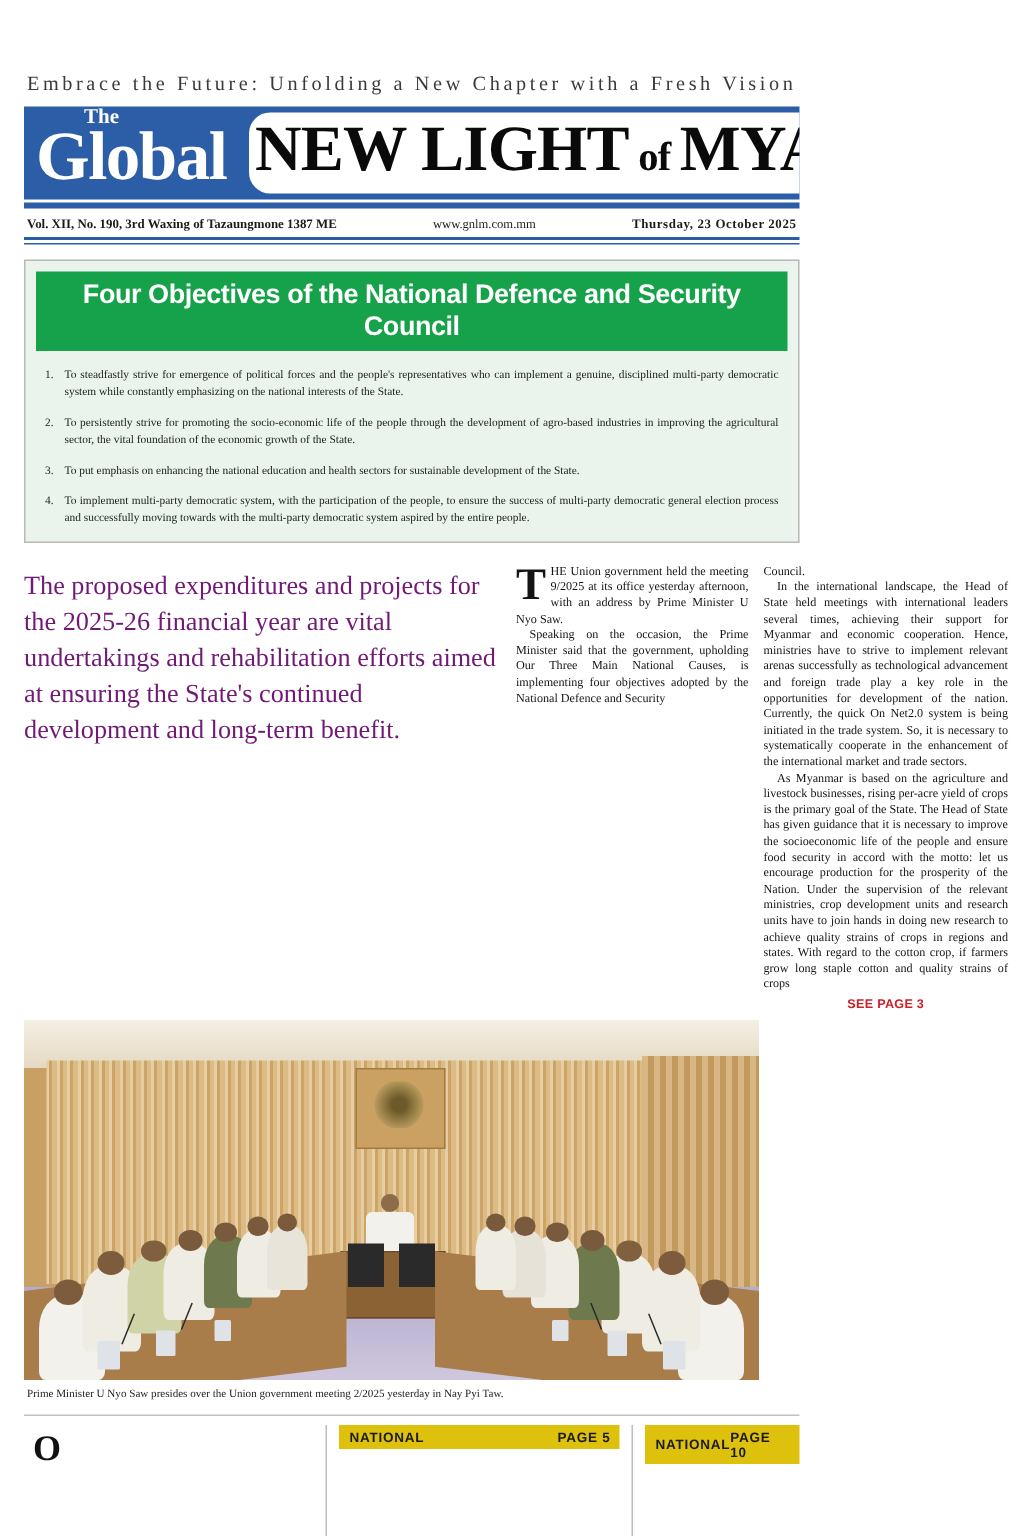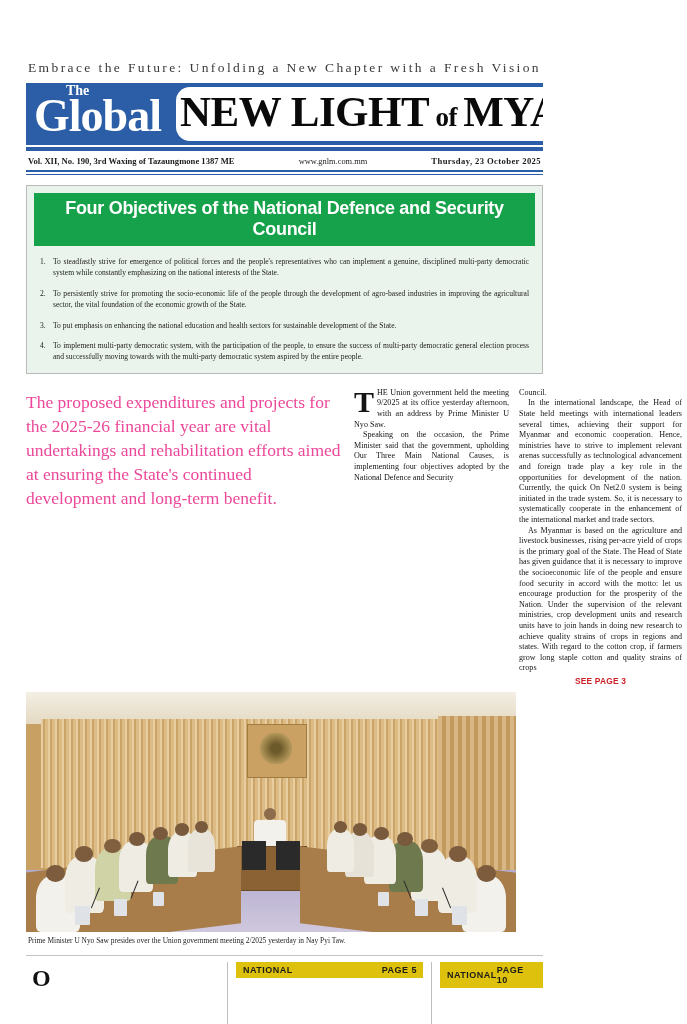--- a/index.html
+++ b/index.html
@@ -6,23 +6,22 @@
   body{
     width:687px;height:1024px;
     background:#ffffff;
     font-family:"Liberation Serif", serif;
     color:#111;
     overflow:hidden;
   }
   .page{
     width:549px;height:1024px;
     box-sizing:border-box;
-    padding:16px 16px;
+    padding:4px 16px;
     position:relative;
-    margin-left:10px;
   }
 
   
   .tagline{
     text-align:center;
     font-family:"Liberation Serif", serif;
     font-size:13.5px;
     letter-spacing:2.4px;
     color:#3a3a3a;
     padding-top:44px;
@@ -161,21 +160,21 @@
     align-items:flex-start;
   }
   .col-lead{flex:0 0 318px;}
   .col-b{flex:0 0 155px;}
   .col-c{flex:0 0 163px;}
 
   .lead{
     font-family:"Liberation Serif", serif;
     font-size:17.5px;
     line-height:24px;
-    color:#ec4899;
+    color:#701a75;
     margin:2px 0 12px 0;
   }
 
   .body-col{
     font-family:"Liberation Serif", serif;
     font-size:8.1px;
     line-height:10.6px;
     text-align:justify;
     color:#141414;
   }

